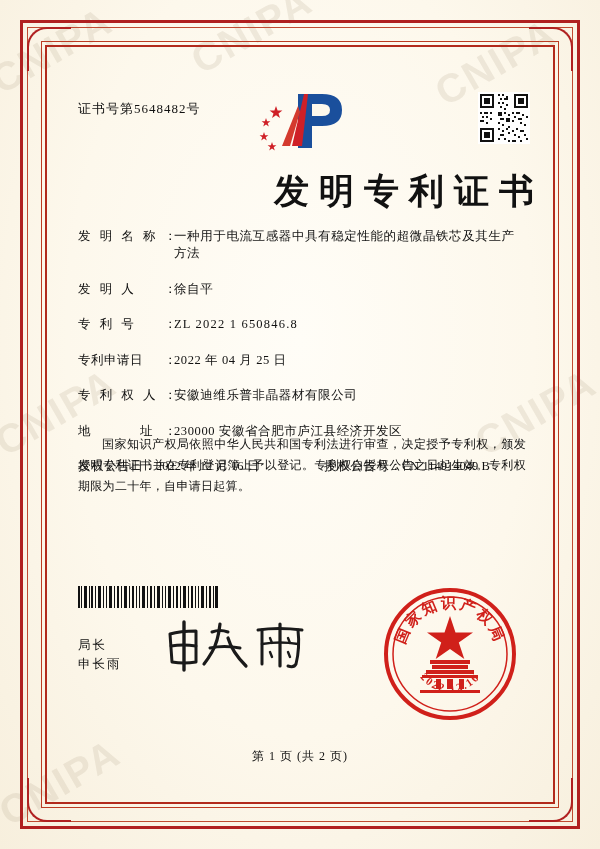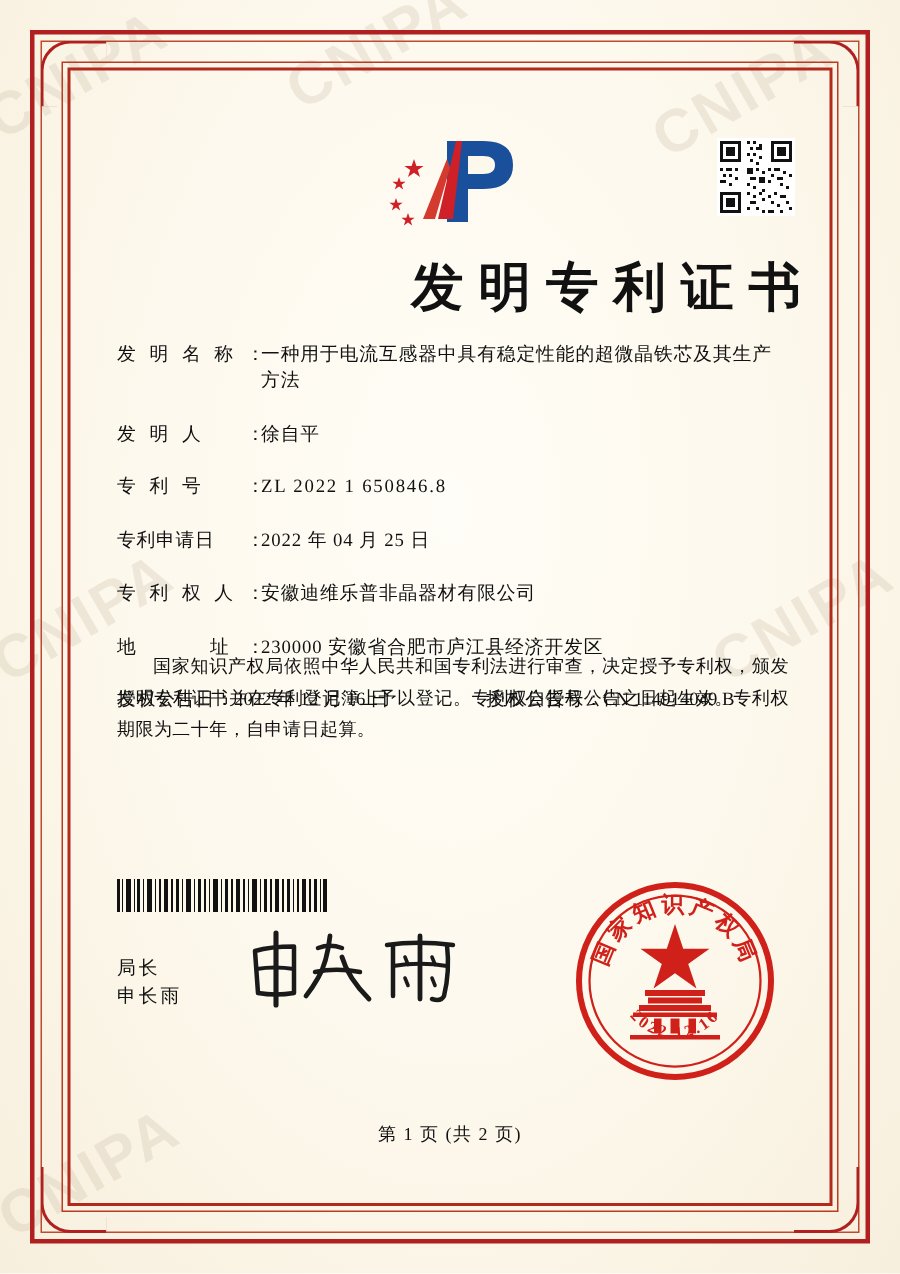--- a/index.html
+++ b/index.html
@@ -265,20 +265,21 @@
   <div class="border-mid"></div>
   <div class="corner tl"></div>
   <div class="corner tr"></div>
   <div class="corner bl"></div>
   <div class="corner br"></div>
   <div class="border-inner"></div>
   <div class="border-inner2"></div>
 
   <div class="content">
 
+    <div class="cert-no">证书号第5648482号</div>
 
     <div class="emblem">
       <svg viewBox="0 0 96 62" width="96" height="62" xmlns="http://www.w3.org/2000/svg">
 
         <path d="M46 4 L70 4 Q90 4 90 20 Q90 36 70 36 L60 36 L60 58 L46 58 Z" fill="#1a4f9c"></path>
         <path d="M60 14 L70 14 Q78 14 78 20 Q78 26 70 26 L60 26 Z" fill="#fdf8ec"></path>
 
         <path d="M40 56 L52 4 L56 4 L50 56 Z" fill="#cf2027"></path>
         <path d="M30 56 L46 16 L48 22 L38 56 Z" fill="#d43a2e"></path>
 

